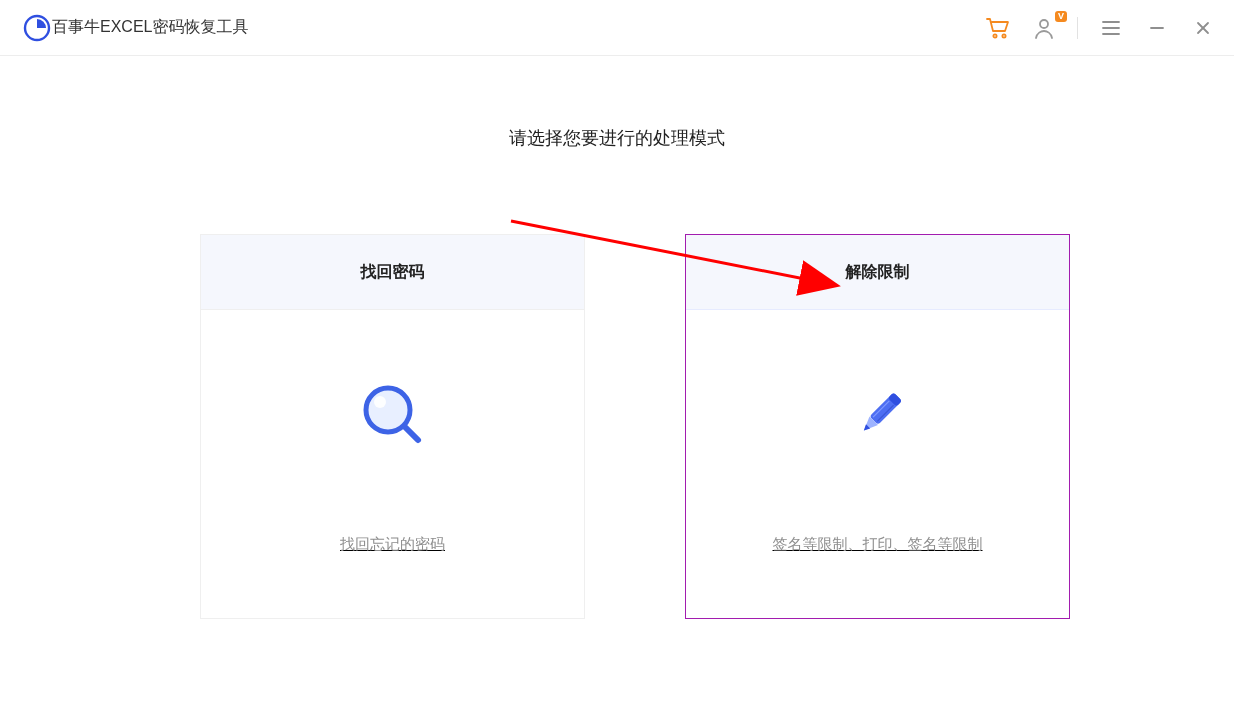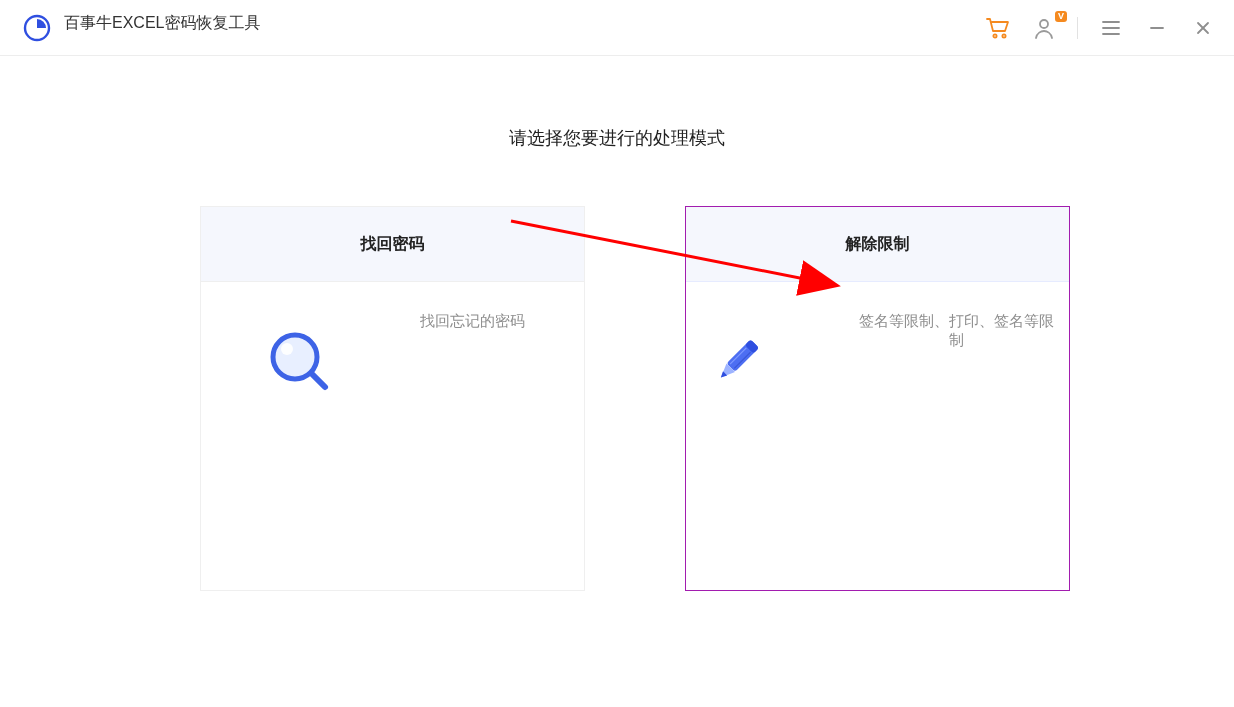--- a/index.html
+++ b/index.html
@@ -15,22 +15,21 @@
   .titlebar {
     height: 56px;
     border-bottom: 1px solid #ededed;
     display: flex;
     align-items: center;
     justify-content: space-between;
     padding: 0 18px 0 22px;
   }
   .title-left {
     display: flex;
-    align-items: flex-start;
-    gap: 12px;
+    align-items: center;
   }
   .app-logo {
     width: 30px; height: 30px;
     display: flex; align-items: center; justify-content: center;
   }
   .app-title {
     font-size: 16px;
     color: #333;
   }
   .title-right {
@@ -67,21 +66,21 @@
   }
   .heading {
     font-size: 18px;
     color: #222;
     font-weight: 500;
   }
   .cards {
     display: flex;
     justify-content: center;
     gap: 100px;
-    margin-top: 56px;
+    margin-top: 84px;
     padding-left: 36px;
   }
   .card {
     width: 385px;
     height: 385px;
     border: 1px solid #efefef;
     background: #ffffff;
     display: flex;
     flex-direction: column;
     cursor: pointer;
@@ -99,23 +98,26 @@
     font-weight: 600;
     color: #222;
     border-bottom: 1px solid #efefef;
   }
   .card.selected .card-header {
     border-bottom: 1px solid #e6ebff;
   }
   .card-body {
     flex: 1;
     display: flex;
+    flex-direction: column;
+    align-items: center;
     justify-content: center;
     gap: 80px;
     padding: 30px 10px 40px;
+    text-decoration: underline;
   }
   .card-icon {
     width: 80px; height: 80px;
     display: flex; align-items: center; justify-content: center;
     margin-top: 10px;
   }
   .card-desc {
     font-size: 15px;
     color: #8e8e8e;
   }

